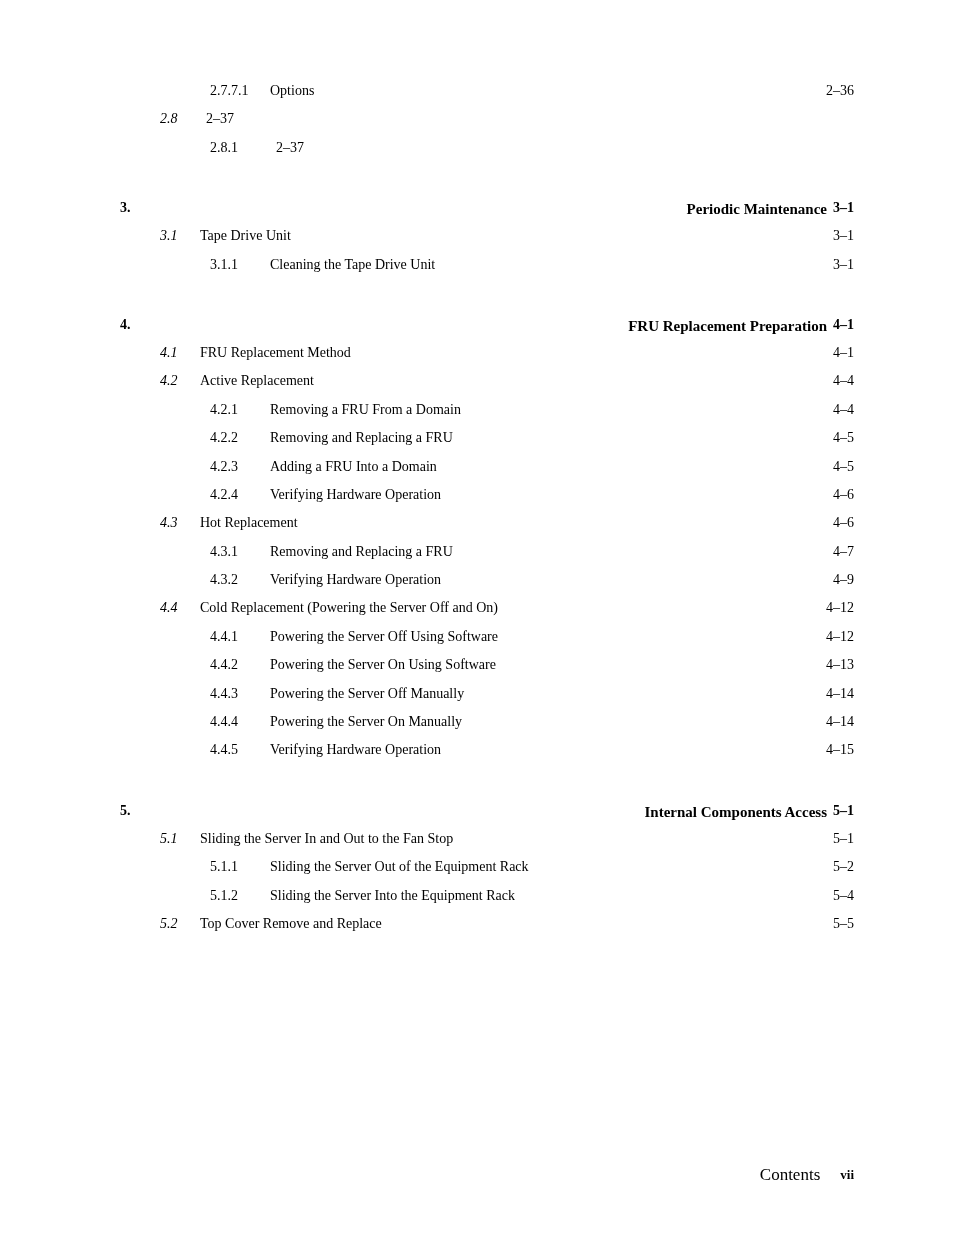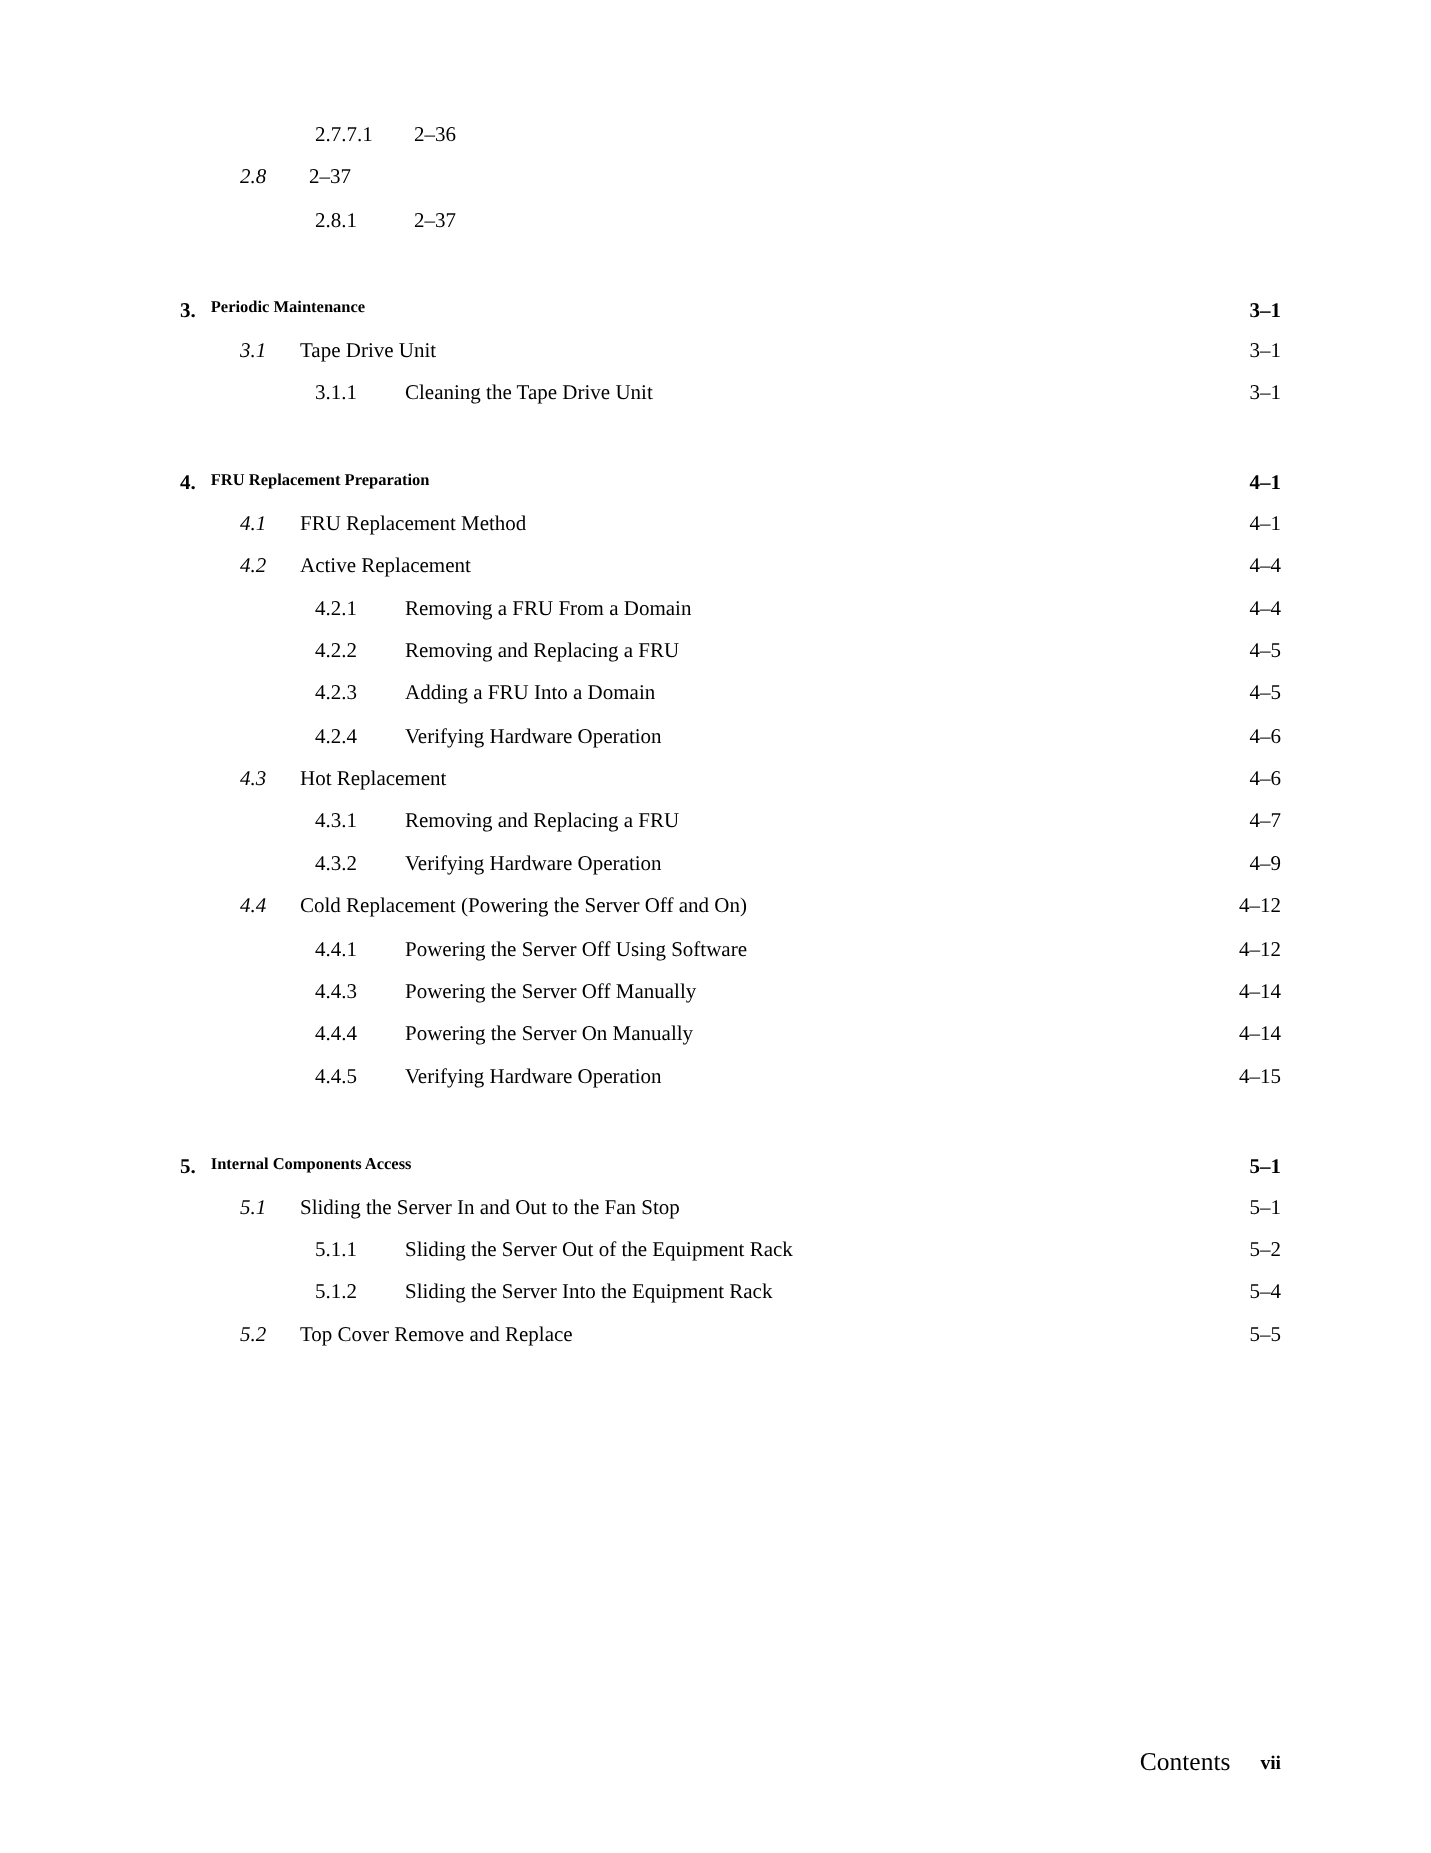--- a/index.html
+++ b/index.html
@@ -52,21 +52,22 @@
     }
 
     .level1 .section-number {
       font-weight: bold;
       margin-right: 10px;
       font-size: 14px;
     }
 
     .level1 .section-title {
       font-weight: bold;
-      font-size: 11px;
+      font-size: 15px;
+      text-align: right;
     }
 
     .level1 .page-num {
       font-weight: bold;
     }
 
     
     .level2 {
       padding-left: 40px;
     }
@@ -111,20 +112,21 @@
       height: 8px;
     }
   </style>
 </head>
 <body>
 
 <div class="page">
   <div id="toc-container">
       <div class="toc-entry level3">
         <span class="section-number">2.7.7.1</span>
+        <span class="section-title">Options</span>
         <span class="page-num">2–36</span>
       </div>
       <div class="toc-entry level2">
         <span class="section-number">2.8</span>
         <span class="page-num">2–37</span>
       </div>
       <div class="toc-entry level3">
         <span class="section-number">2.8.1</span>
         <span class="page-num">2–37</span>
       </div>
@@ -199,20 +201,25 @@
         <span class="section-number">4.4</span>
         <span class="section-title">Cold Replacement (Powering the Server Off and On)</span>
         <span class="page-num">4–12</span>
       </div>
       <div class="toc-entry level3">
         <span class="section-number">4.4.1</span>
         <span class="section-title">Powering the Server Off Using Software</span>
         <span class="page-num">4–12</span>
       </div>
       <div class="toc-entry level3">
+        <span class="section-number">4.4.2</span>
+        <span class="section-title">Powering the Server On Using Software</span>
+        <span class="page-num">4–13</span>
+      </div>
+      <div class="toc-entry level3">
         <span class="section-number">4.4.3</span>
         <span class="section-title">Powering the Server Off Manually</span>
         <span class="page-num">4–14</span>
       </div>
       <div class="toc-entry level3">
         <span class="section-number">4.4.4</span>
         <span class="section-title">Powering the Server On Manually</span>
         <span class="page-num">4–14</span>
       </div>
       <div class="toc-entry level3">

